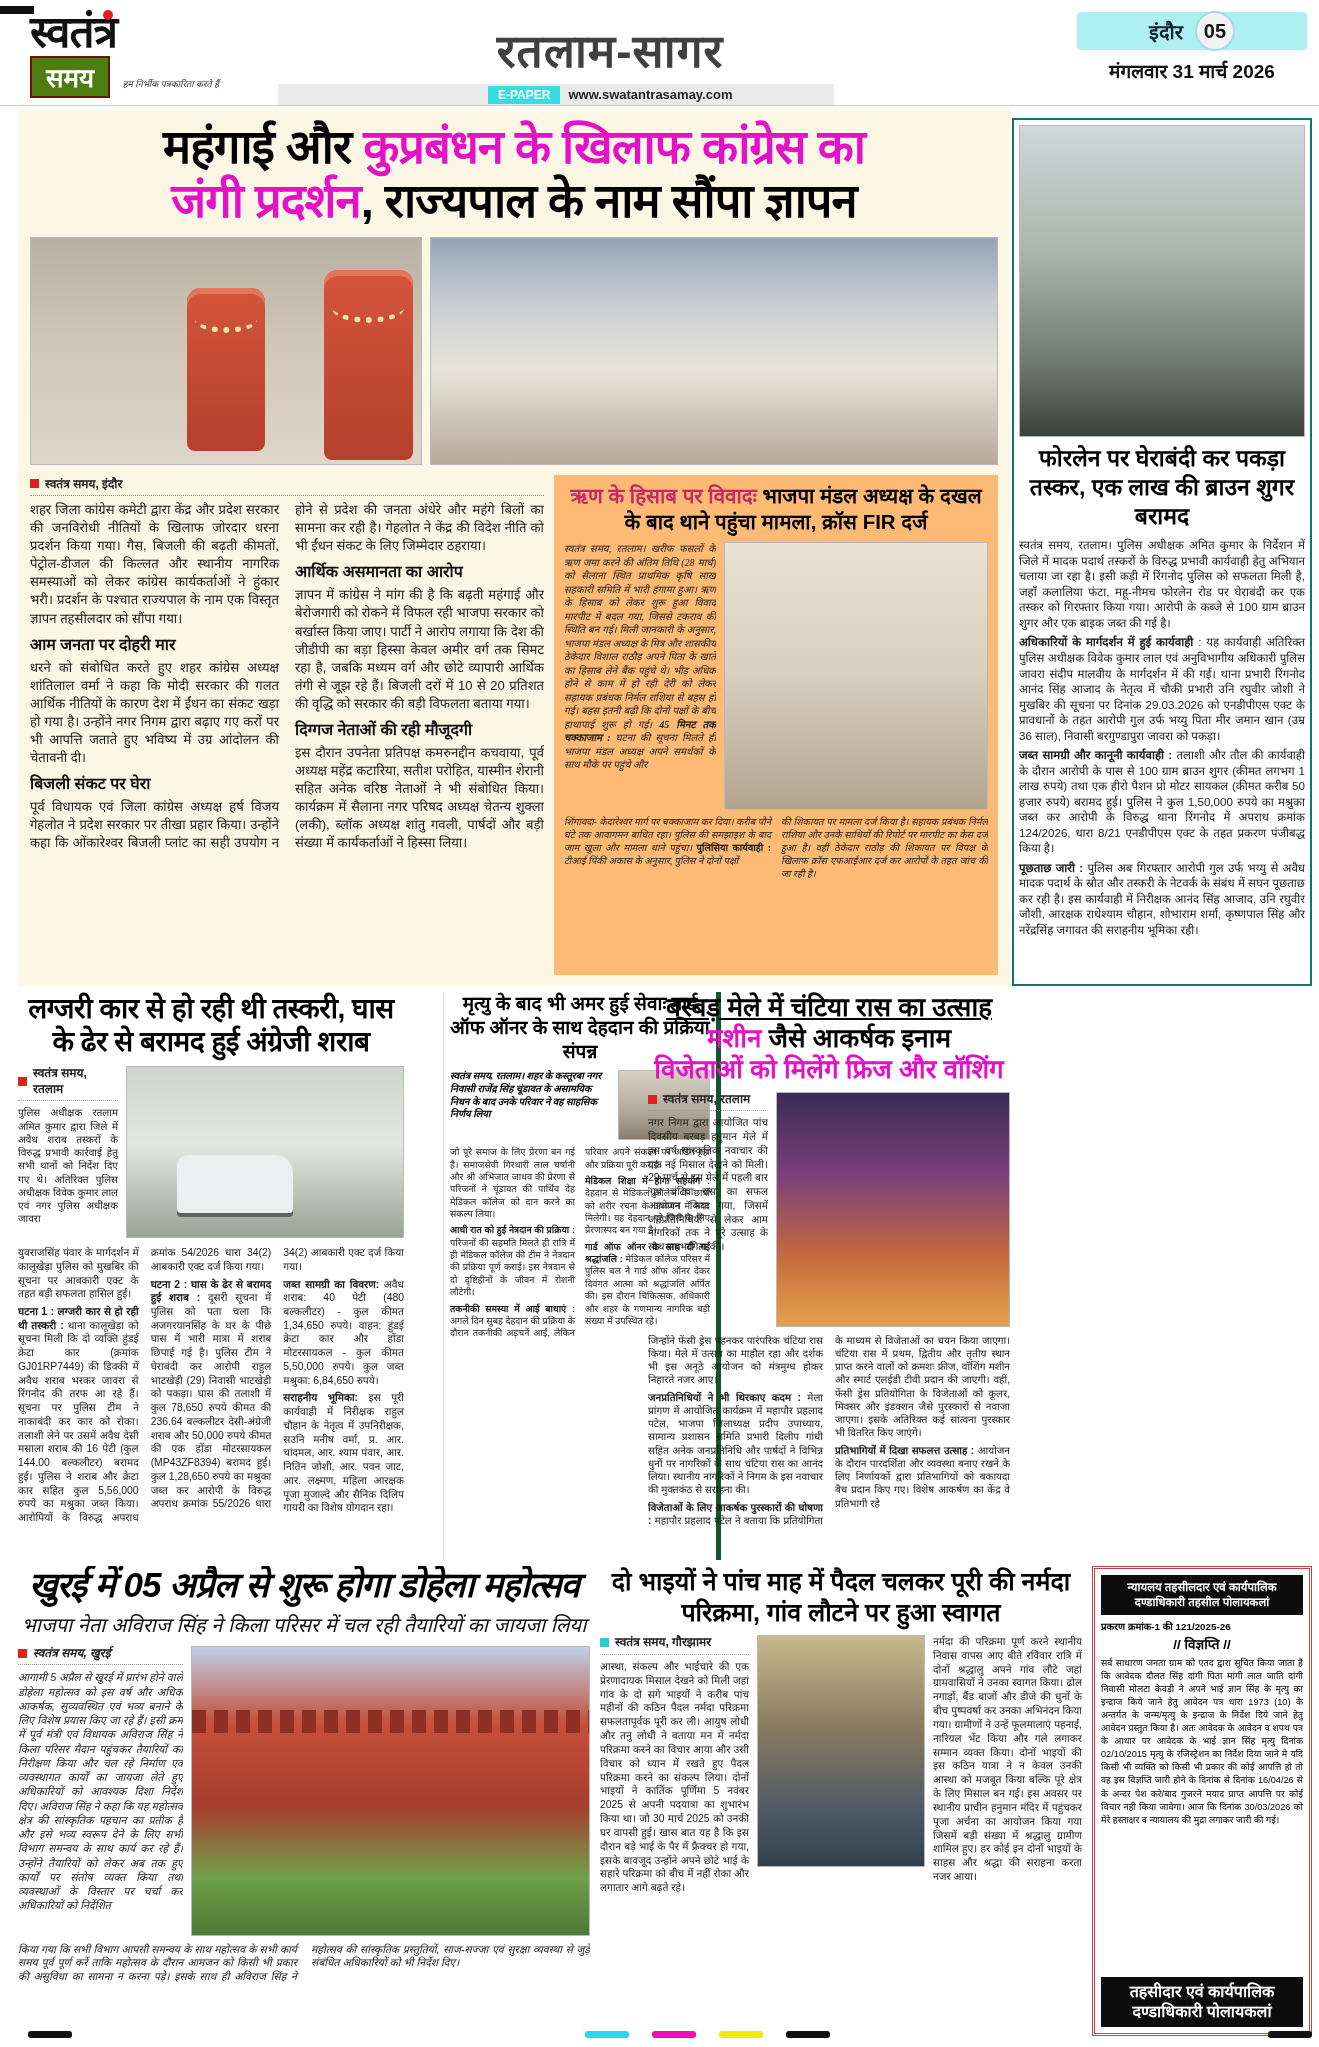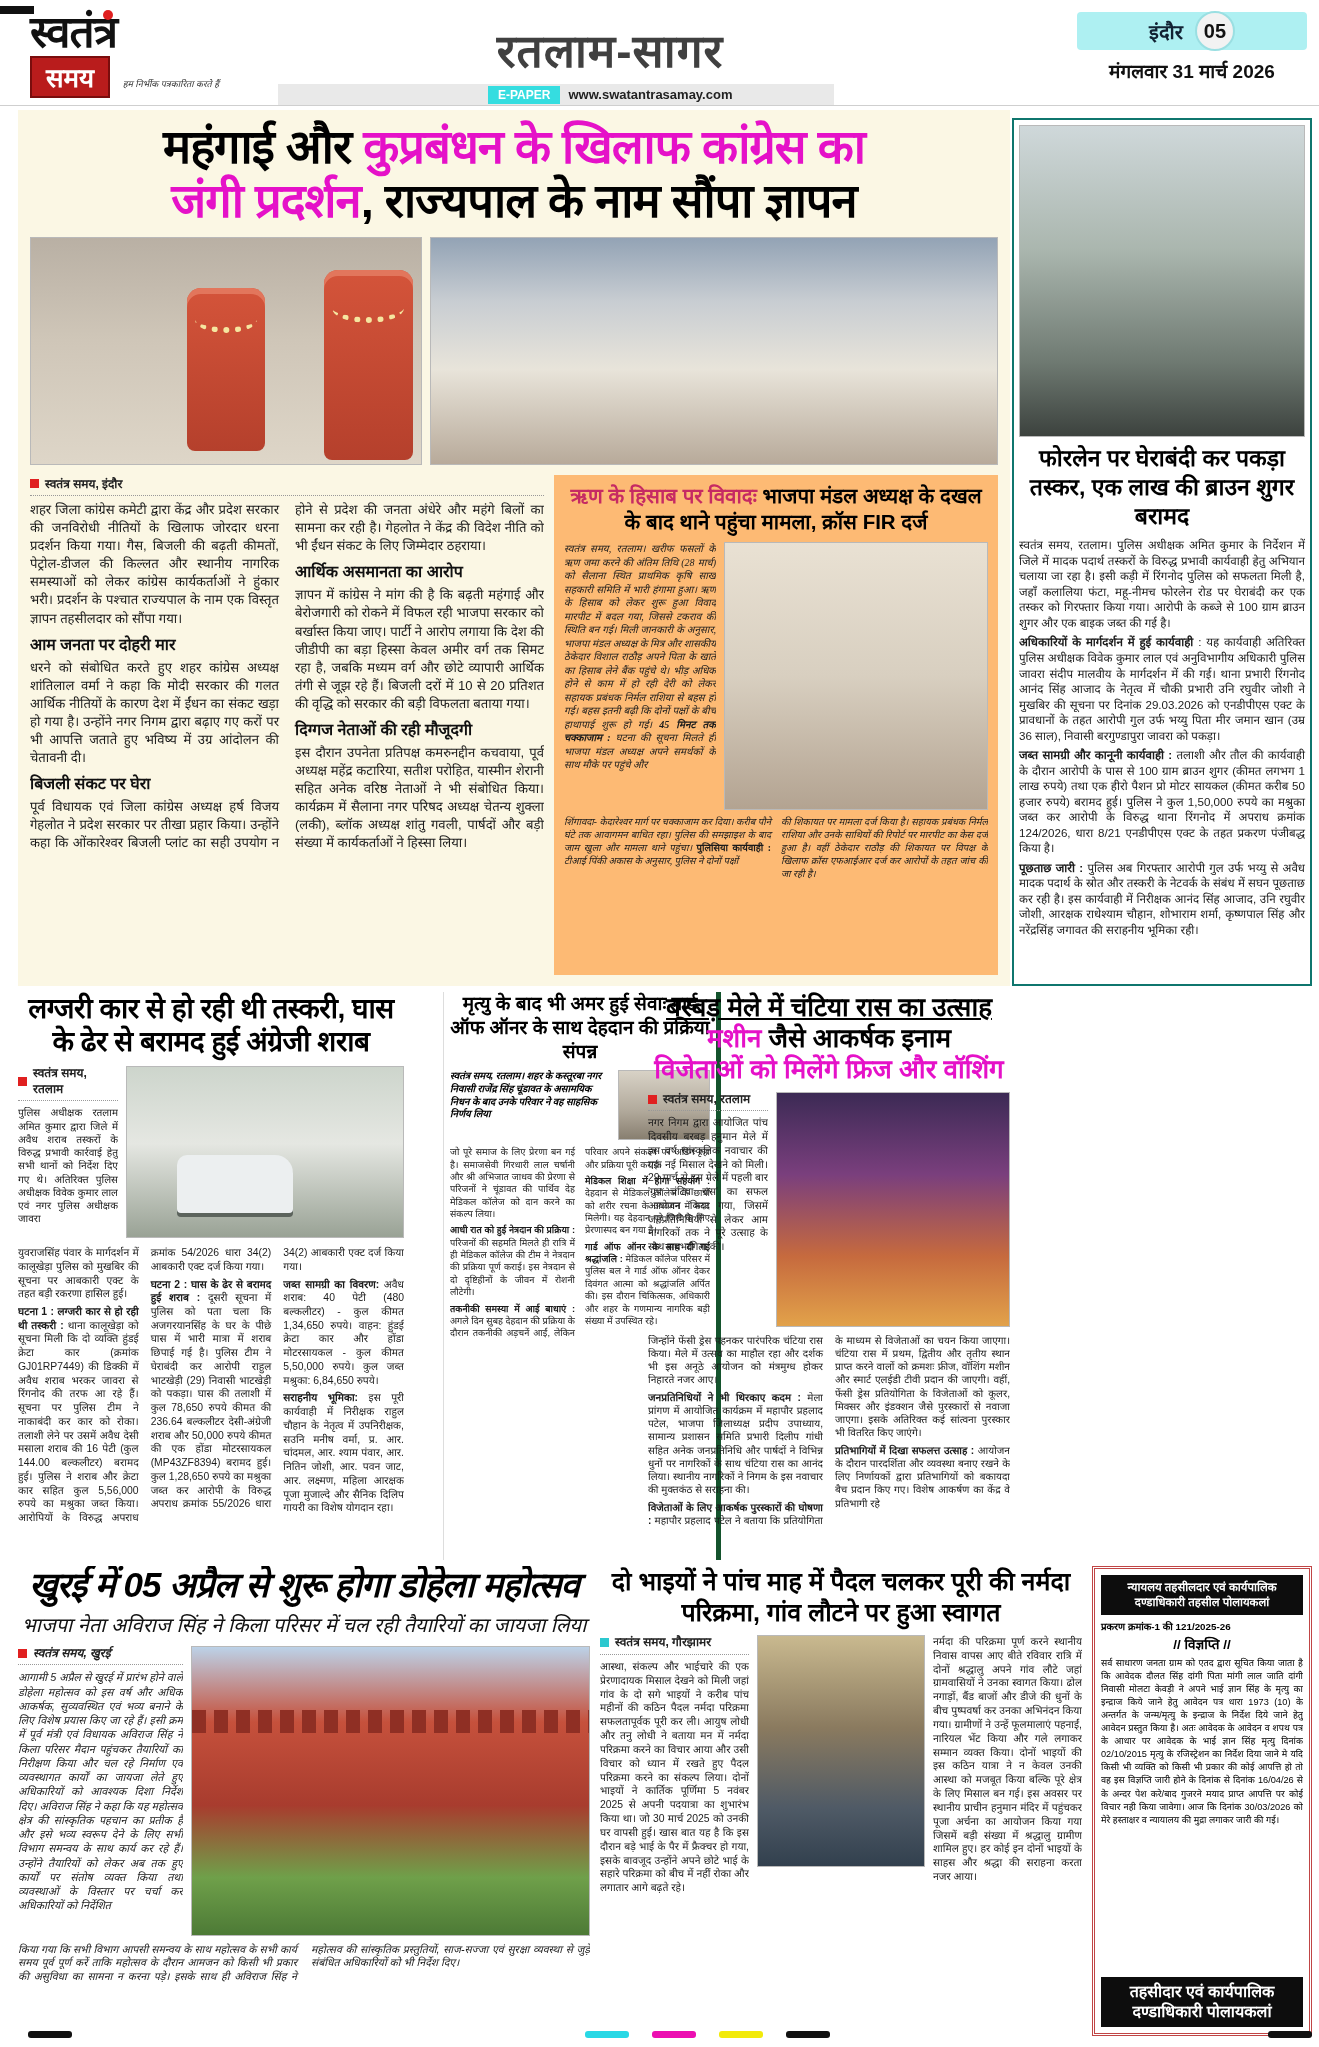--- a/index.html
+++ b/index.html
@@ -5,21 +5,21 @@
   * { margin:0; padding:0; box-sizing:border-box; }
   body { background:#777; font-family:"Liberation Sans","DejaVu Sans",sans-serif; }
   .page { position:relative; width:1319px; height:2047px; background:#ffffff; margin:0 auto; overflow:hidden; }
 
   
   .masthead { position:absolute; left:0; top:0; width:100%; height:106px; border-bottom:1px solid #cfcfcf; }
   .reg-top { position:absolute; left:0; top:6px; width:34px; height:8px; background:#111; }
   .logo-wrap { position:absolute; left:30px; top:10px; width:240px; }
   .logo-line1 { font-size:44px; font-weight:900; color:#111; line-height:1; letter-spacing:-1px; }
   .logo-dot { display:inline-block; width:10px; height:10px; background:#e02020; border-radius:50%; vertical-align:top; margin-left:-14px; }
-  .logo-line2 { display:inline-block; background:#b91c1c; color:#fff; font-weight:900; font-size:26px; padding:1px 14px; margin-top:2px; border:2px solid #7a0d0d; }
+  .logo-line2 { display:inline-block; background:#4d7c0f; color:#fff; font-weight:900; font-size:26px; padding:1px 14px; margin-top:2px; border:2px solid #7a0d0d; }
   .logo-tagline { display:inline-block; font-size:9px; color:#333; margin-left:8px; font-style:italic; }
   .edition-title { position:absolute; left:330px; top:18px; width:560px; text-align:center; font-size:46px; font-weight:900; color:#404040; letter-spacing:1px; }
   .epaper-strip { position:absolute; left:278px; top:84px; width:556px; height:21px; background:#e9e9e9; display:flex; align-items:center; }
   .epaper-badge { background:#35dde0; color:#fff; font-weight:bold; font-size:12px; padding:2px 10px; margin-left:210px; }
   .site-text { font-size:13px; color:#222; font-weight:bold; margin-left:8px; }
   .mast-right { position:absolute; right:12px; top:12px; width:230px; text-align:center; }
   .city-badge { display:flex; align-items:center; justify-content:center; background:#aef0f2; border-radius:4px; height:38px; position:relative; }
   .city-name { font-size:20px; font-weight:900; color:#123; }
   .page-circle { width:40px; height:40px; border-radius:50%; background:#f2f2f2; border:2px solid #9adfe2; font-size:20px; font-weight:900; color:#111; line-height:36px; margin-left:12px; }
   .date-line { margin-top:8px; font-size:19px; font-weight:700; color:#111; }
@@ -232,21 +232,21 @@
           <span class="sq"></span>
           <span>स्वतंत्र समय, रतलाम</span>
         </div>
         <div class="jtext">पुलिस अधीक्षक रतलाम अमित कुमार द्वारा जिले में अवैध शराब तस्करों के विरुद्ध प्रभावी कार्रवाई हेतु सभी थानों को निर्देश दिए गए थे। अतिरिक्त पुलिस अधीक्षक विवेक कुमार लाल एवं नगर पुलिस अधीक्षक जावरा</div>
       </div>
       <div class="photo ph-car">
         <div class="car-shape"></div>
       </div>
     </div>
     <div class="liq-cols jtext">
-      <p>युवराजसिंह पंवार के मार्गदर्शन में कालूखेड़ा पुलिस को मुखबिर की सूचना पर आबकारी एक्ट के तहत बड़ी रकरणा हासिल हुई।</p>
+      <p>युवराजसिंह पंवार के मार्गदर्शन में कालूखेड़ा पुलिस को मुखबिर की सूचना पर आबकारी एक्ट के तहत बड़ी सफलता हासिल हुई।</p>
       <p><b class="runin">घटना 1 : लग्जरी कार से हो रही थी तस्करी :</b> <span>थाना कालूखेड़ा को सूचना मिली कि दो व्यक्ति हुंडई क्रेटा कार (क्रमांक GJ01RP7449) की डिक्की में अवैध शराब भरकर जावरा से रिंगनोद की तरफ आ रहे हैं। सूचना पर पुलिस टीम ने नाकाबंदी कर कार को रोका। तलाशी लेने पर उसमें अवैध देसी मसाला शराब की 16 पेटी (कुल 144.00 बल्कलीटर) बरामद हुई। पुलिस ने शराब और क्रेटा कार सहित कुल 5,56,000 रुपये का मश्रुका जब्त किया। आरोपियों के विरुद्ध अपराध क्रमांक 54/2026 धारा 34(2) आबकारी एक्ट दर्ज किया गया।</span></p>
       <p><b class="runin">घटना 2 : घास के ढेर से बरामद हुई शराब :</b> <span>दूसरी सूचना में पुलिस को पता चला कि अजगरयानसिंह के घर के पीछे घास में भारी मात्रा में शराब छिपाई गई है। पुलिस टीम ने घेराबंदी कर आरोपी राहुल भाटखेड़ी (29) निवासी भाटखेड़ी को पकड़ा। घास की तलाशी में कुल 78,650 रुपये कीमत की 236.64 बल्कलीटर देसी-अंग्रेजी शराब और 50,000 रुपये कीमत की एक होंडा मोटरसायकल (MP43ZF8394) बरामद हुई। कुल 1,28,650 रुपये का मश्रुका जब्त कर आरोपी के विरुद्ध अपराध क्रमांक 55/2026 धारा 34(2) आबकारी एक्ट दर्ज किया गया।</span></p>
       <p><b class="runin">जब्त सामग्री का विवरण:</b> <span>अवैध शराब: 40 पेटी (480 बल्कलीटर) - कुल कीमत 1,34,650 रुपये। वाहन: हुंडई क्रेटा कार और होंडा मोटरसायकल - कुल कीमत 5,50,000 रुपये। कुल जब्त मश्रुका: 6,84,650 रुपये।</span></p>
       <p><b class="runin">सराहनीय भूमिका:</b> <span>इस पूरी कार्यवाही में निरीक्षक राहुल चौहान के नेतृत्व में उपनिरीक्षक, सउनि मनीष वर्मा, प्र. आर. चांदमल, आर. श्याम पंवार, आर. नितिन जोशी, आर. पवन जाट, आर. लक्ष्मण, महिला आरक्षक पूजा मुजाल्दे और सैनिक दिलिप गायरी का विशेष योगदान रहा।</span></p>
     </div>
   </div>
 
   <div class="dehdan-box">
     <div class="dehdan-h">मृत्यु के बाद भी अमर हुई सेवाः गार्ड ऑफ ऑनर के साथ देहदान की प्रक्रिया संपन्न</div>
     <div class="deh-introrow">

